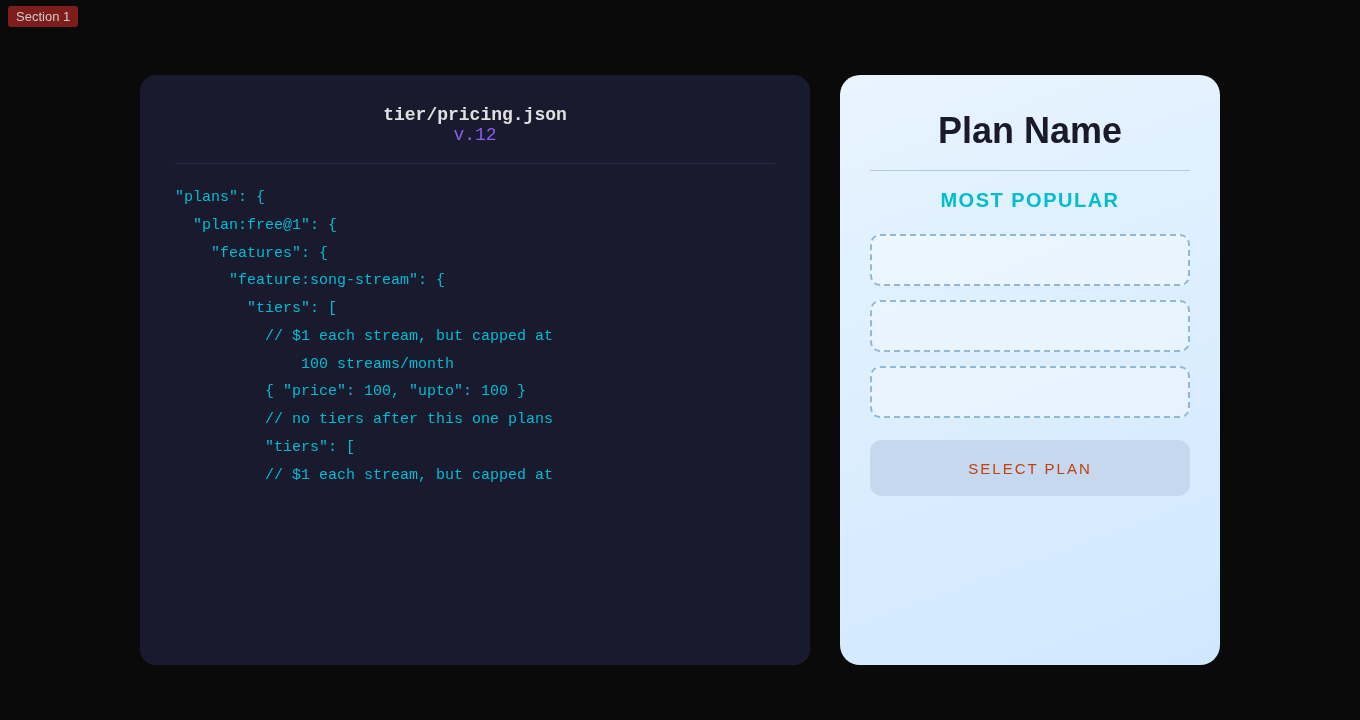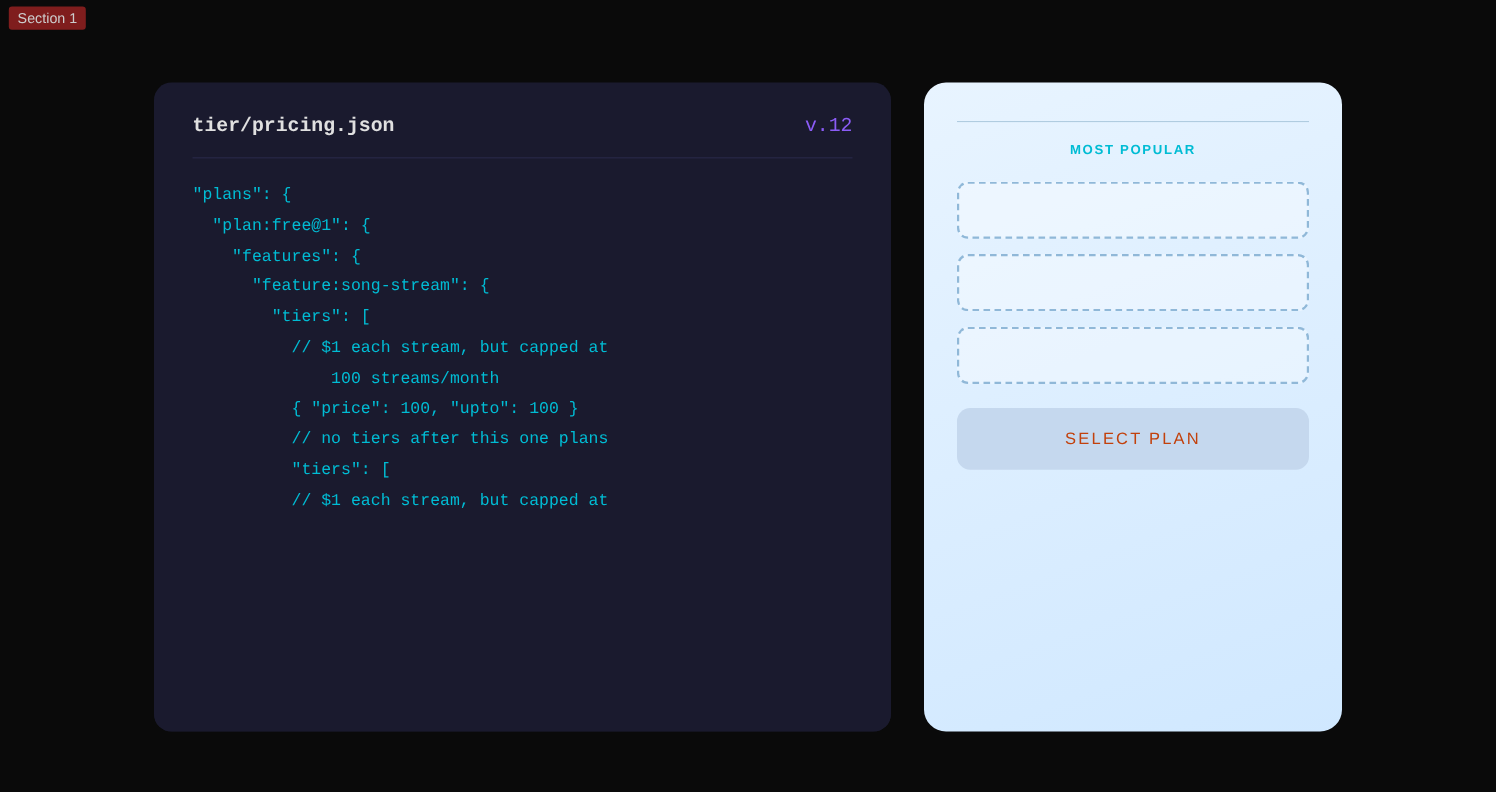--- a/index.html
+++ b/index.html
@@ -47,20 +47,21 @@
       position: relative;
     }
 
     .code-header {
       display: flex;
       justify-content: space-between;
       align-items: center;
       margin-bottom: 20px;
       padding-bottom: 18px;
       border-bottom: 1px solid #2a2a4a;
+      flex-direction: column;
     }
 
     .code-filename {
       color: #e0e0e0;
       font-family: 'Courier New', monospace;
       font-size: 18px;
       font-weight: bold;
     }
 
     .code-version {
@@ -112,21 +113,21 @@
     }
 
     .plan-divider {
       width: 100%;
       height: 1px;
       background: #b0cce0;
       margin-bottom: 18px;
     }
 
     .most-popular {
-      font-size: 12px;
+      font-size: 20px;
       font-weight: 800;
       color: #00bcd4;
       letter-spacing: 1.5px;
       text-align: center;
       margin-bottom: 22px;
       text-transform: uppercase;
     }
 
     .plan-feature-boxes {
       display: flex;
@@ -180,20 +181,21 @@
         <span class="line">              100 streams/month</span>
         <span class="line">          { "price": 100, "upto": 100 }</span>
         <span class="line">          // no tiers after this one plans</span>
         <span class="line">          "tiers": [</span>
         <span class="line">          // $1 each stream, but capped at</span>
       </div>
     <div class="code-fade"></div>
   </div>
 
   <div class="plan-card">
+    <div class="plan-title">Plan Name</div>
     <div class="plan-divider"></div>
     <div class="most-popular">MOST POPULAR</div>
     <div class="plan-feature-boxes">
       <div class="plan-feature-box"></div>
       <div class="plan-feature-box"></div>
       <div class="plan-feature-box"></div>
     </div>
     <button class="select-plan-btn">SELECT PLAN</button>
   </div>
 

